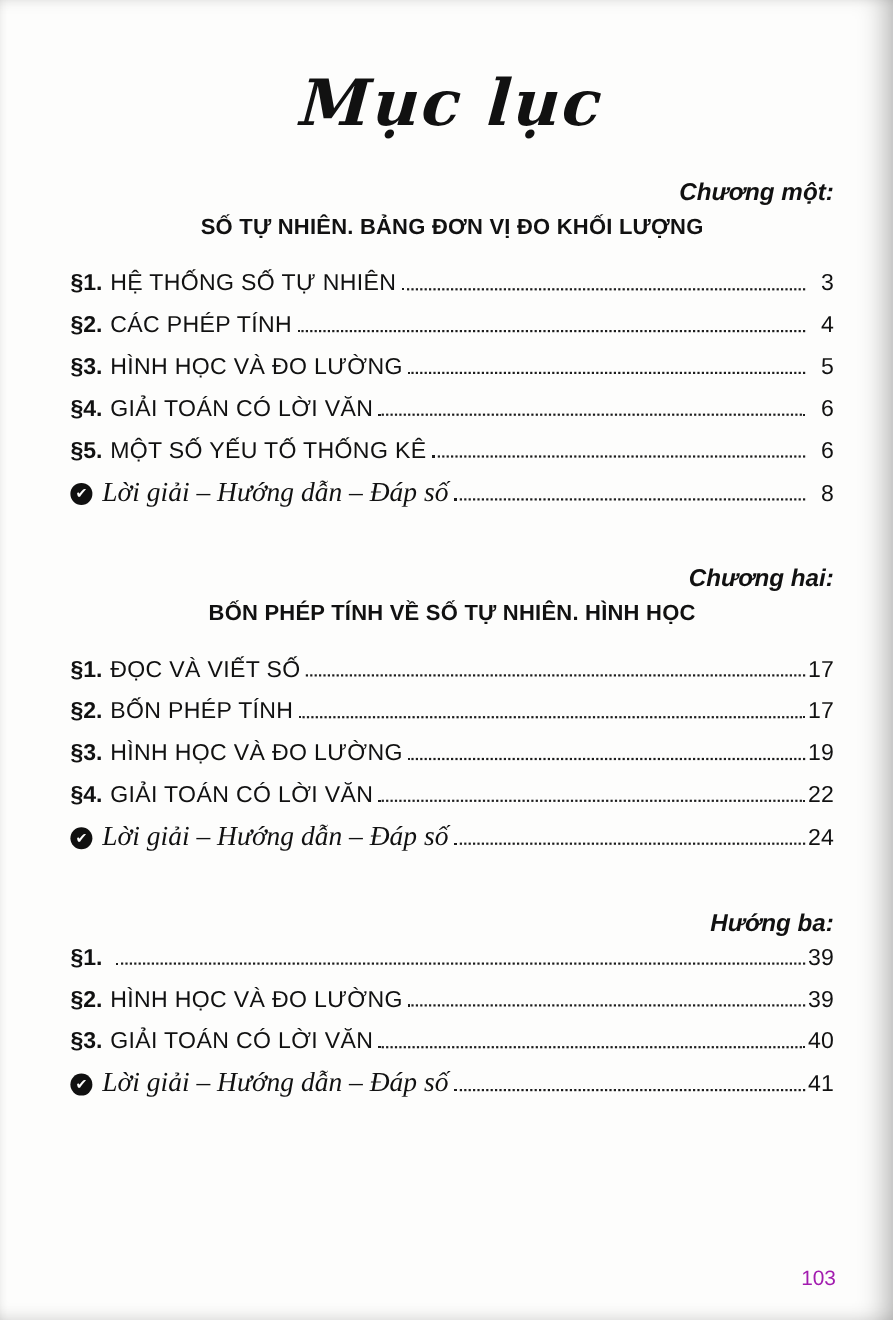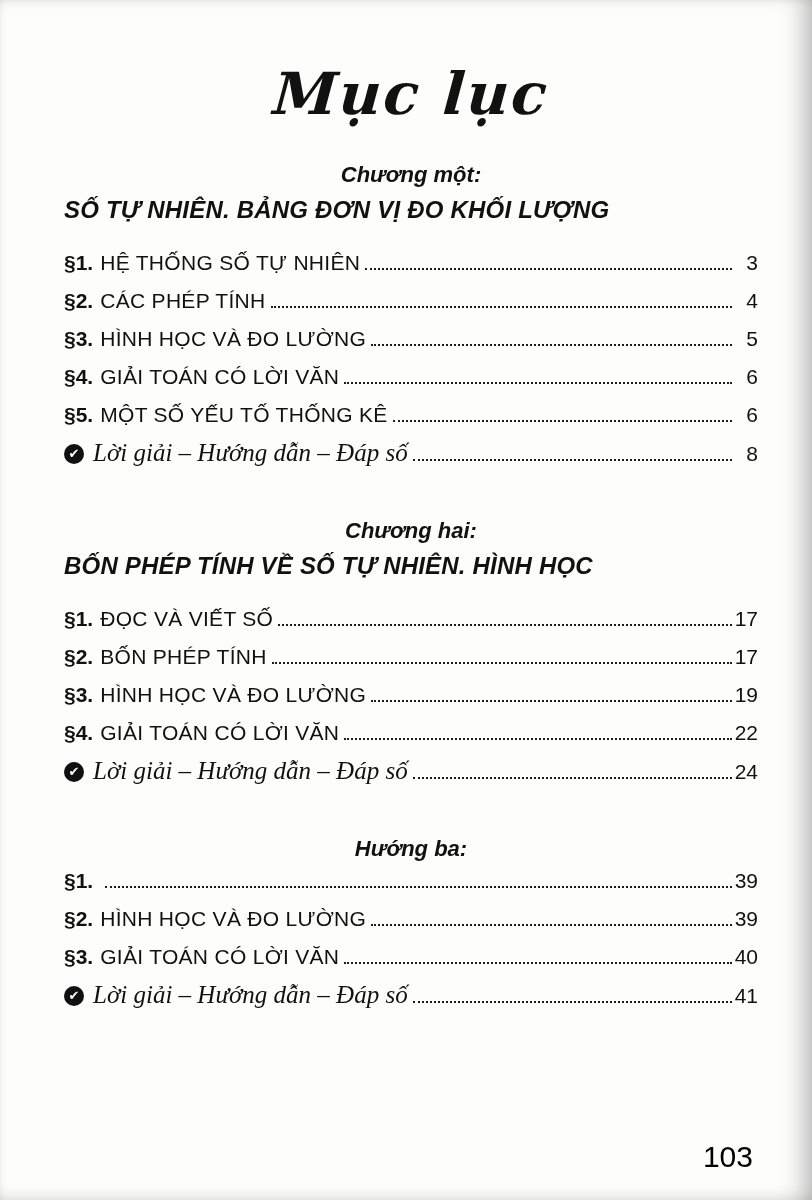--- a/index.html
+++ b/index.html
@@ -22,32 +22,32 @@
     font-family:"DejaVu Serif", serif;
     font-style:italic;
     font-weight:bold;
     font-size:58px;
     letter-spacing:2px;
     margin:8px 0 34px 0;
     transform:skewX(-4deg);
   }
   .chapter { margin-bottom:54px; }
   .ch-label {
-    text-align:center;
+    text-align:right;
     font-weight:bold;
     font-style:italic;
     font-size:22px;
     margin-bottom:8px;
   }
   .ch-title {
+    text-align:center;
     font-weight:bold;
-    font-size:24px;
+    font-size:20px;
     letter-spacing:.2px;
     margin-bottom:28px;
-    font-style:italic;
   }
   .entries { }
   .entry {
     display:flex;
     align-items:baseline;
     font-size:21px;
     height:22px;
     line-height:22px;
     margin-bottom:16px;
     white-space:nowrap;
@@ -75,23 +75,23 @@
     border-radius:50%;
     background:#101010;
     color:#fff;
     font-size:13px;
     margin-right:9px;
     align-self:center;
     transform:translateY(1px);
   }
   .pagenum {
     position:absolute;
-    right:59px; bottom:26px;
-    font-size:30px;
-    color:#000000;
+    right:52px; bottom:26px;
+    font-size:19px;
+    color:#a21caf;
   }
 </style>
 </head>
 <body>
 
 <div class="page">
   <div class="book-title">Mục lục</div>
   <div id="chapters">
   <section class="chapter">
     <div class="ch-label">Chương một:</div>

